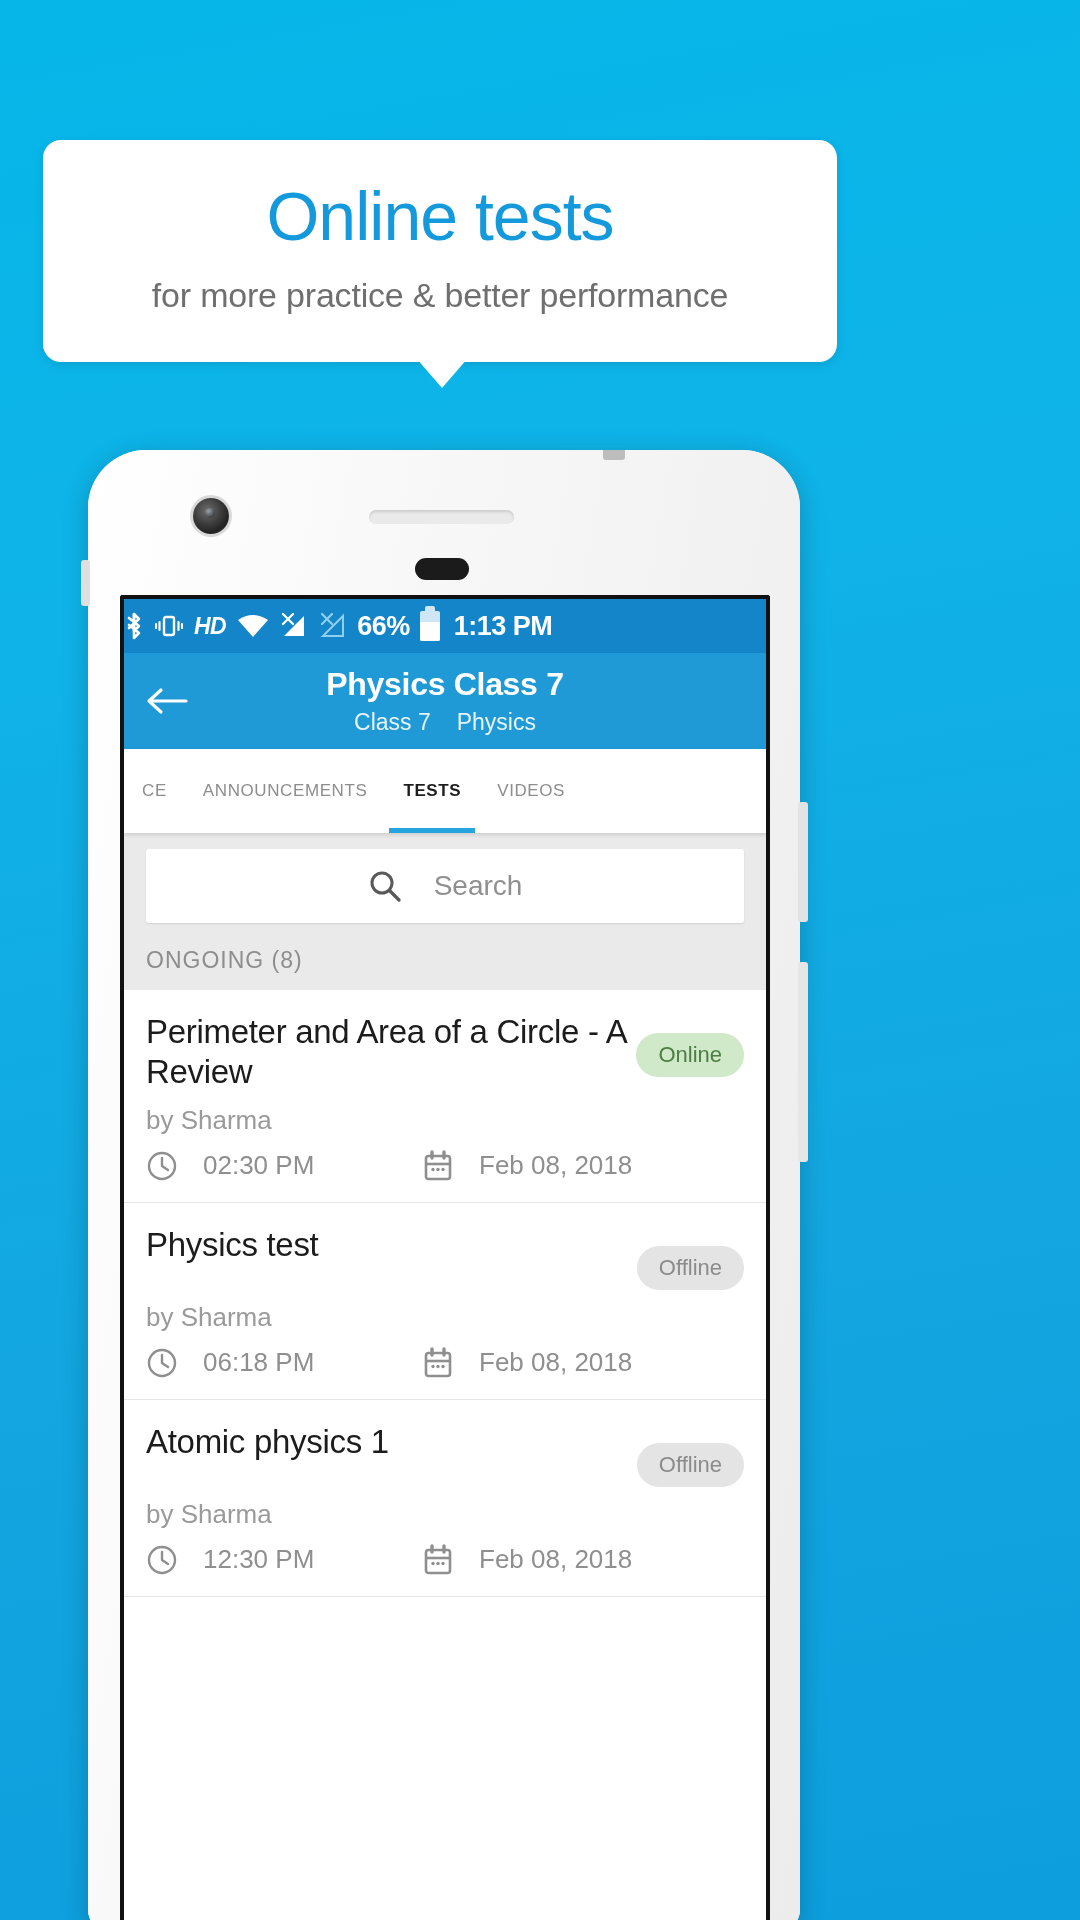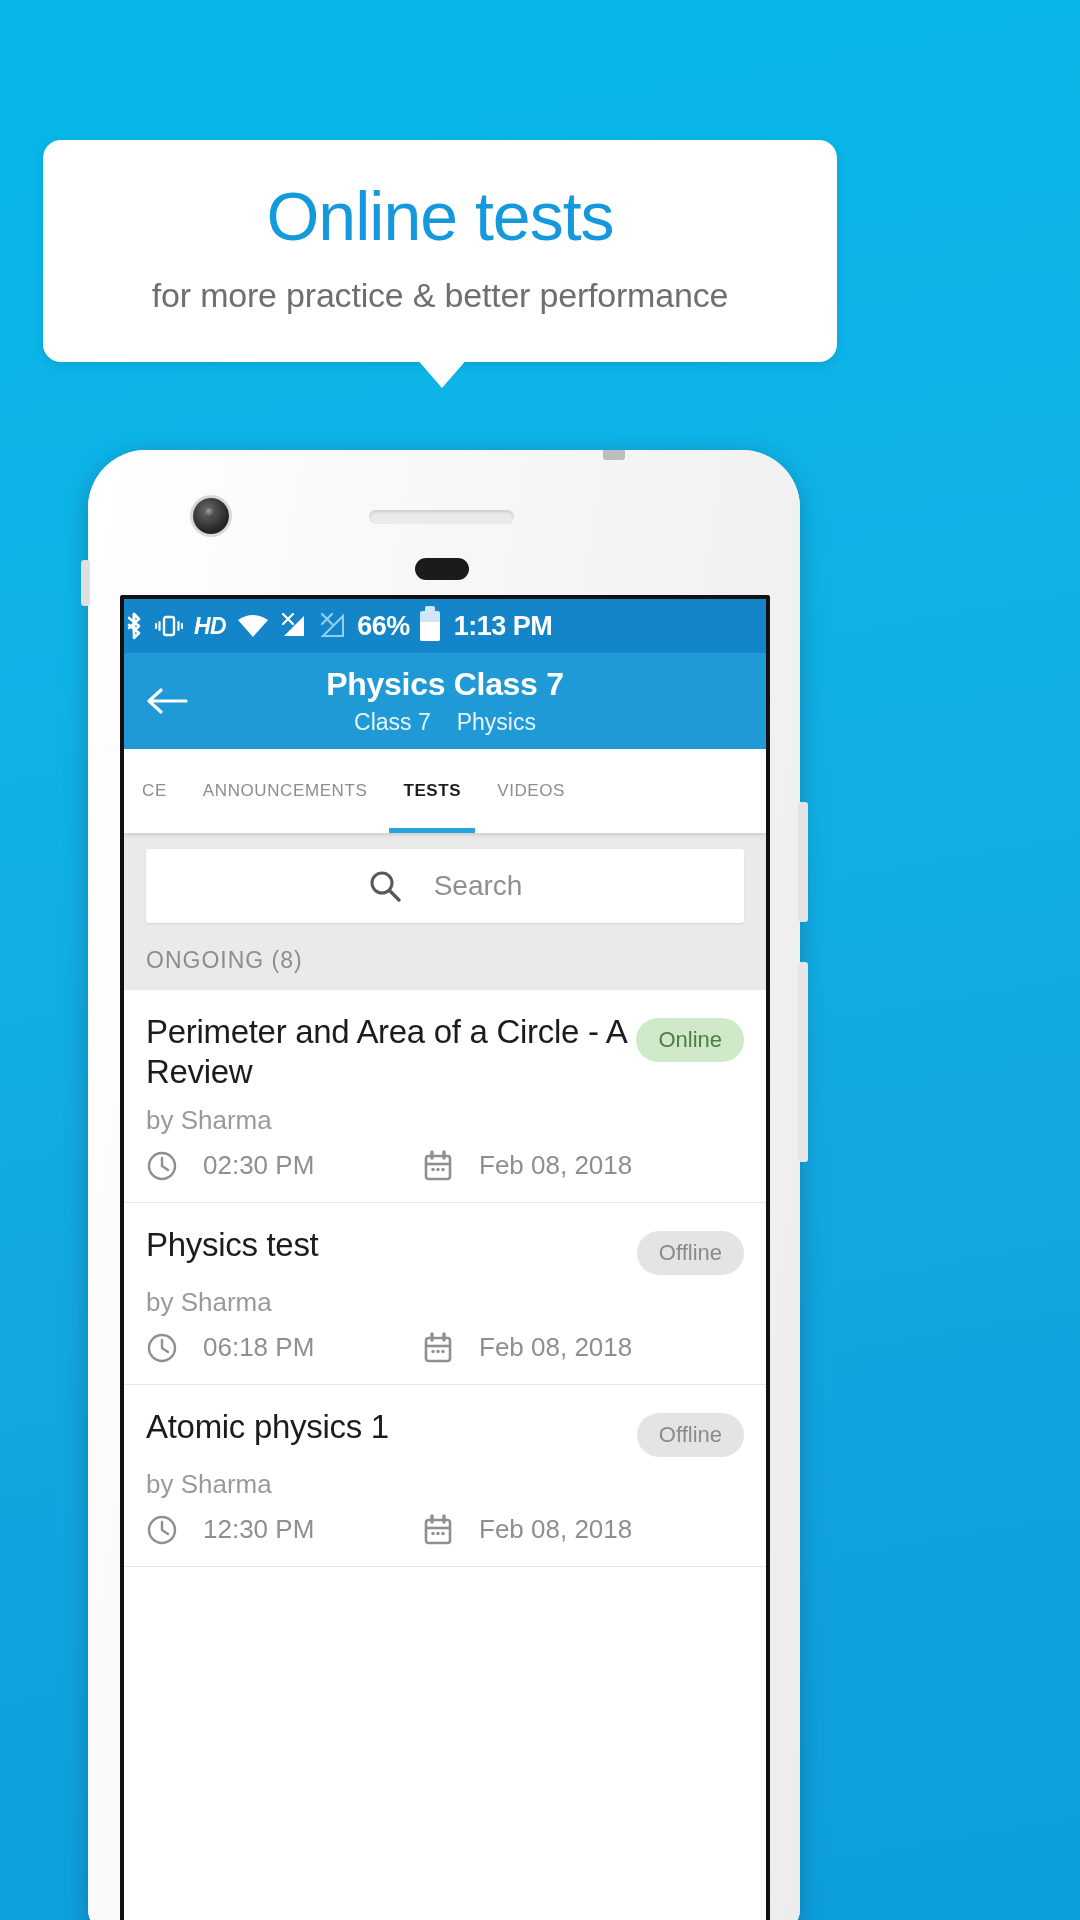--- a/index.html
+++ b/index.html
@@ -144,21 +144,21 @@
   
   .list { background:#fff; }
   .card {
     padding:22px 22px 20px 22px; border-bottom:1px solid #e6e6e6; position:relative;
   }
   .card-top { display:flex; align-items:flex-start; gap:2px; }
   .card-title {
     font-size:33px; color:#1c1c1c; line-height:1.22; flex:1; letter-spacing:-.3px;
   }
   .badge {
-    flex:0 0 auto; margin-top:6px;
+    flex:0 0 auto; margin-top:21px;
     border-radius:22px; padding:9px 22px; font-size:22px; white-space:nowrap;
   }
   .badge.online  { background:#cfe9c9; color:#4e7d45; }
   .badge.offline { background:#e4e4e4; color:#8b8b8b; }
   .card-author { font-size:26px; color:#9a9a9a; margin-top:12px; }
   .card-meta { display:flex; align-items:center; margin-top:14px; }
   .meta-item { display:flex; align-items:center; gap:25px; font-size:26px; color:#8f8f8f; }
   .meta-item.time { width:276px; }
   svg { display:block; }
 </style>

